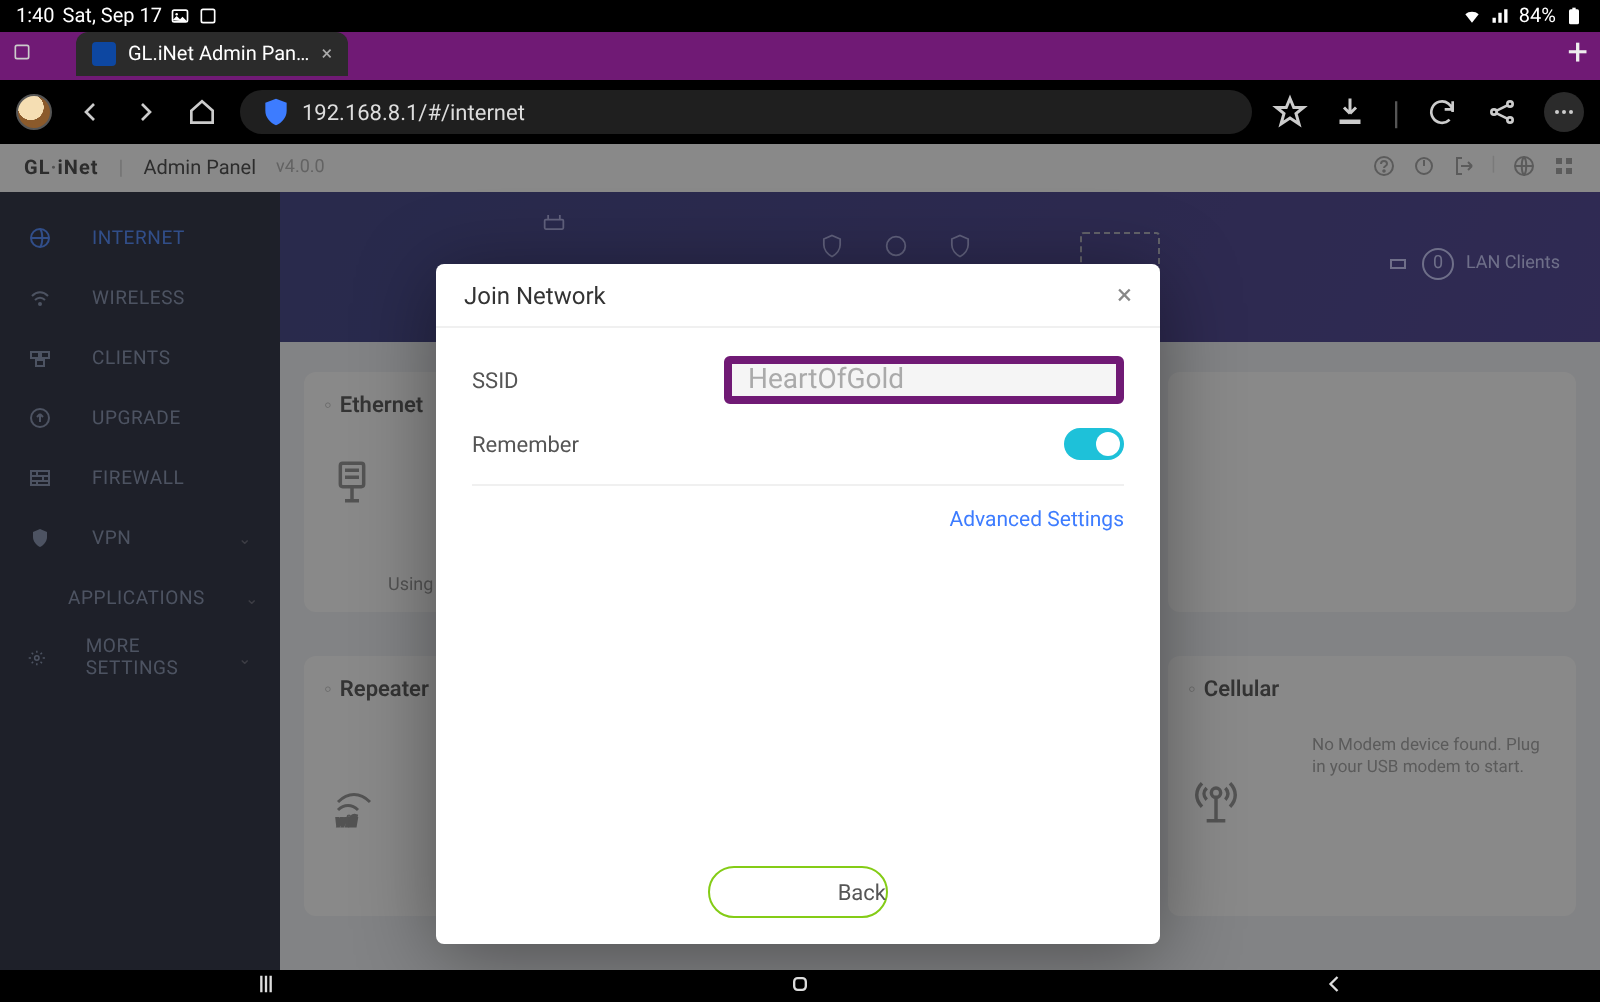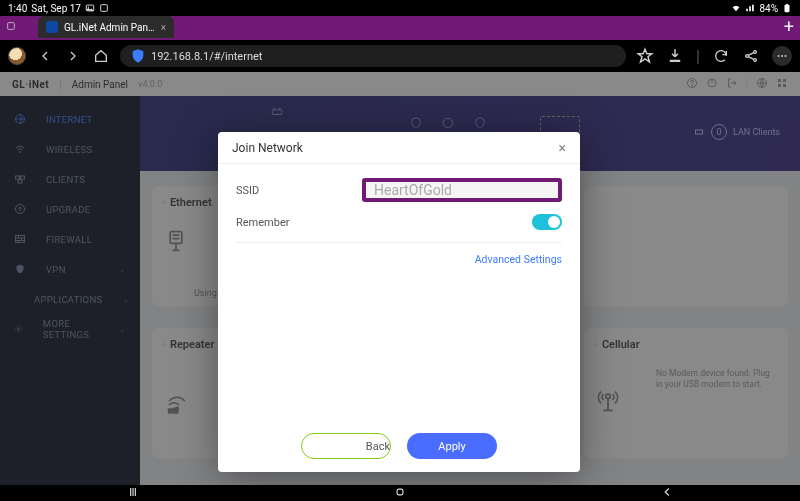--- a/index.html
+++ b/index.html
@@ -375,23 +375,20 @@
             <div class="knob"></div>
           </div>
       </div>
       <div class="divider"></div>
       <div class="adv"><span>Advanced Settings</span></div>
     </div>
     <div class="modal-foot">
       <div class="btn btn-back">
           <span>Back</span>
         </div>
-      <div class="btn btn-apply">
-          <span>Apply</span>
-        </div>
     </div>
   </div>
 </div>
 
 <div class="navbar">
   <span><svg viewBox="0 0 24 24" fill="none" stroke="#ddd" stroke-width="2">
         <path d="M8 5v14M12 5v14M16 5v14"></path>
       </svg></span>
   <span><svg viewBox="0 0 24 24" fill="none" stroke="#ddd" stroke-width="2">
         <rect x="7" y="7" width="10" height="10" rx="3"></rect>

